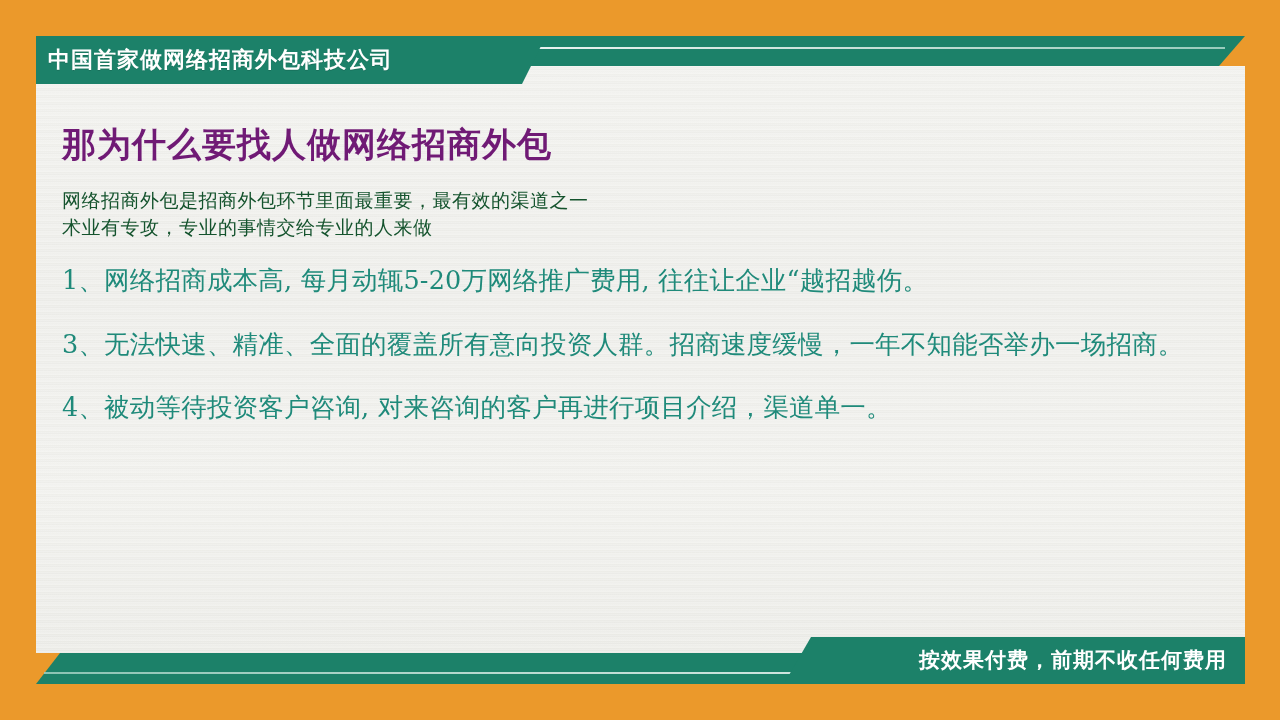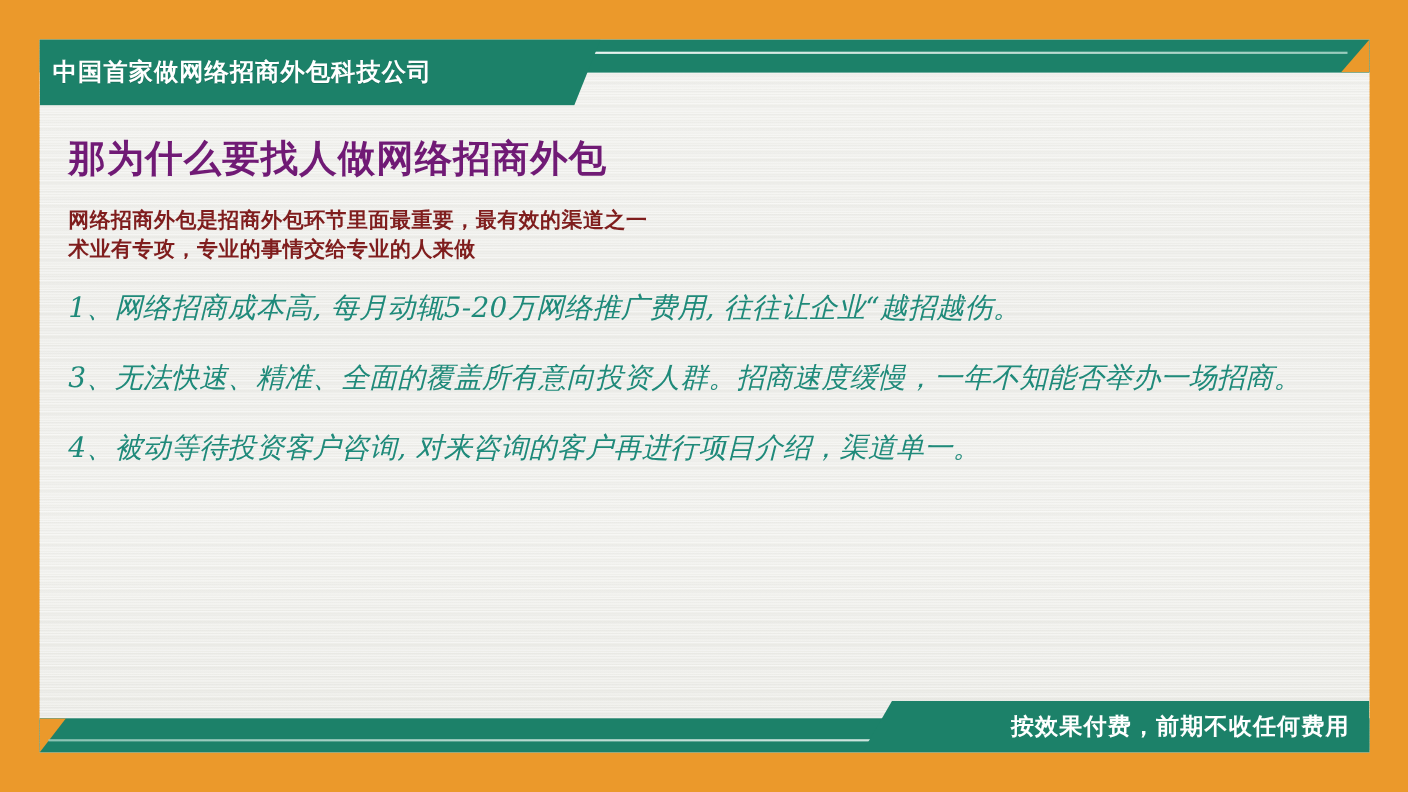--- a/index.html
+++ b/index.html
@@ -73,21 +73,21 @@
     background: linear-gradient(90deg, #ffffff 0%, #cfe5de 55%, #9fcfc1 100%);
     opacity: .95;
   }
 
   
   .header-tab {
     position: absolute;
     left: 36px;
     top: 36px;
     width: 510px;
-    height: 60px;
+    height: 48px;
     background: #1c8169;
     clip-path: polygon(0 0, 100% 0, calc(100% - 24px) 100%, 0 100%);
     display: flex;
     align-items: center;
   }
   .header-tab-text {
     color: #ffffff;
     font-size: 22px;
     font-weight: 700;
     letter-spacing: 1px;
@@ -159,39 +159,38 @@
     letter-spacing: 1px;
     line-height: 1.2;
     margin: 0 0 22px 0;
     white-space: nowrap;
   }
 
   .sub-lines {
     margin: 0 0 22px 0;
   }
   .sub-line {
-    color: #7f1d1d;
+    color: #14532d;
     font-size: 19px;
-    font-weight: 700;
+    font-weight: 400;
     line-height: 1.45;
     letter-spacing: .5px;
     white-space: nowrap;
   }
 
   .bullets {
     margin-top: 14px;
   }
   .bullet {
     font-family: "DejaVu Serif", "Liberation Serif", serif;
     color: #1f8a7a;
     font-size: 25.5px;
     line-height: 1.32;
     margin: 0 0 30px 0;
     letter-spacing: .2px;
-    font-style: italic;
   }
   .bullet:last-child { margin-bottom: 9px; }
 </style>
 </head>
 <body>
 
 <div class="slide">
 
   <div class="paper"></div>
 

